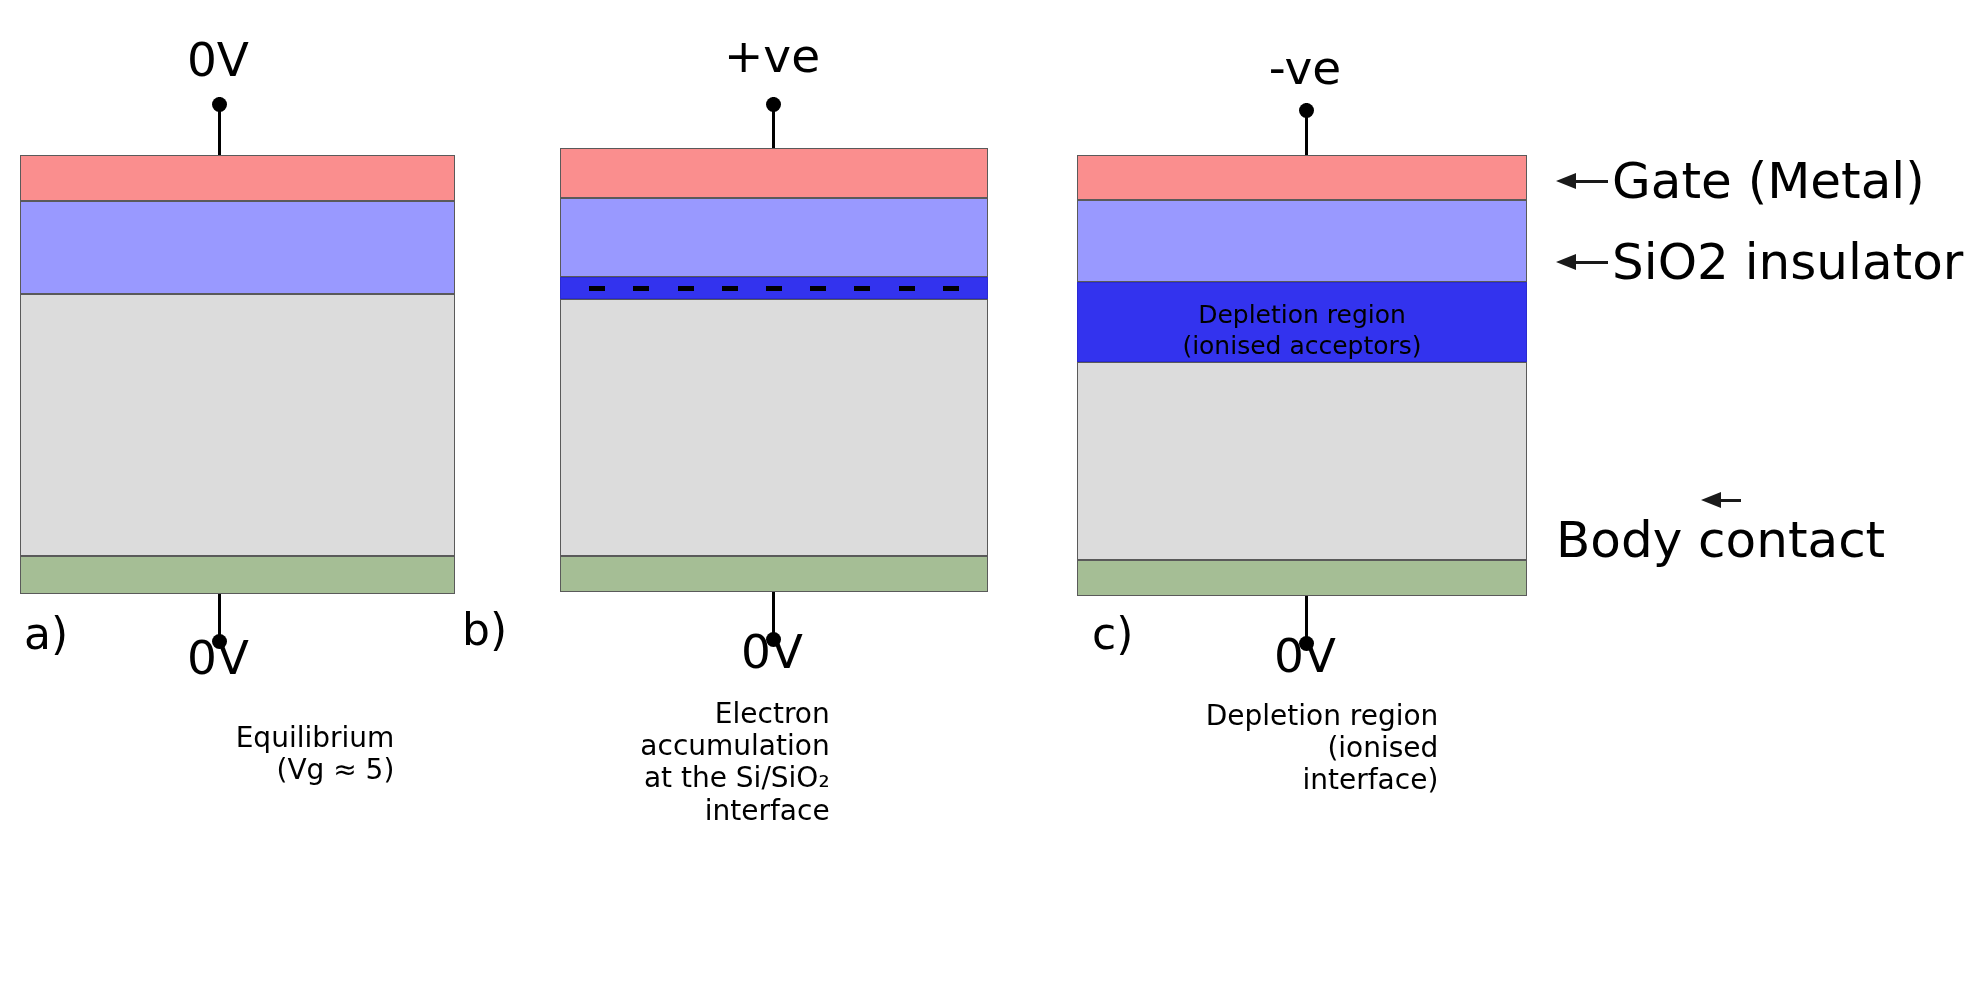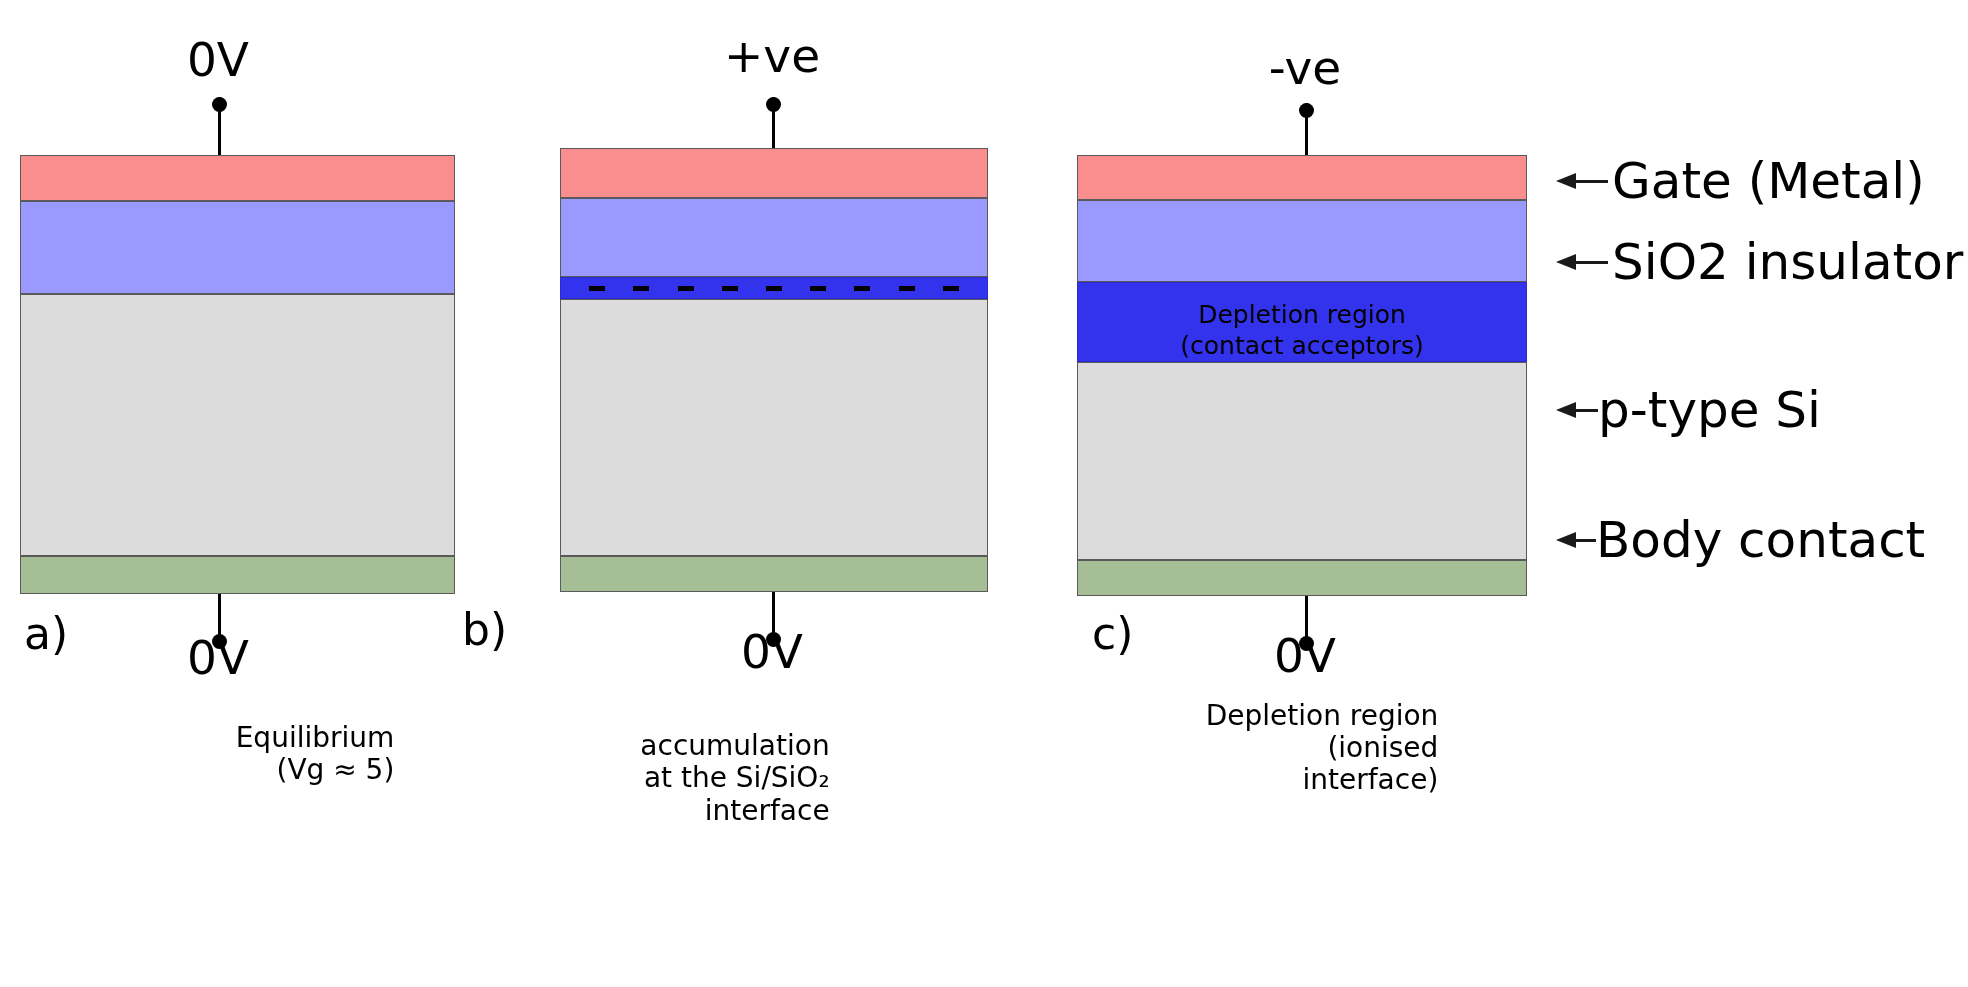--- a/index.html
+++ b/index.html
@@ -206,37 +206,37 @@
 
     <div class="terminal" style="left:772px; top:592px; height:52px;">
       <div class="lead" style="height:50px;"></div>
       <div class="node" style="top:40px;"></div>
     </div>
 
     <div class="txt panel-letter" style="left:462px; top:608px;">b)</div>
 
     <div class="txt volt-bottom" style="left:772px; top:628px;">0V</div>
 
-    <div class="txt caption" style="left:735px; top:698px;"><br><span>accumulation</span><br><span>at the Si/SiO₂</span><br><span>interface</span></div>
+    <div class="txt caption" style="left:735px; top:698px;"><span>Electron</span><br><span>accumulation</span><br><span>at the Si/SiO₂</span><br><span>interface</span></div>
   </div>
 
   <div class="panel">
 
     <div class="txt volt-top" style="left:1305px; top:44px;">-ve</div>
 
     <div class="terminal" style="left:1305px; top:103px; height:55px;">
       <div class="node" style="top:0;"></div>
       <div class="lead" style="height:53px;"></div>
     </div>
 
     <div class="layer layer-gate" style="left:1077px; top:155px;  width:450px; height:45px;"></div>
     <div class="layer layer-oxide" style="left:1077px; top:200px;  width:450px; height:82px;"></div>
 
     <div class="layer layer-depletion" style="left:1077px; top:282px; width:450px; height:80px;">
-      <div class="inner-label" style="top:16px;"><span>Depletion region</span><br><span>(contact acceptors)</span></div>
+      <div class="inner-label" style="top:16px;"><span>Depletion region</span><br><span>(ionised acceptors)</span></div>
     </div>
 
     <div class="layer layer-silicon" style="left:1077px; top:362px;  width:450px; height:198px;"></div>
     <div class="layer layer-body" style="left:1077px; top:560px;  width:450px; height:36px;"></div>
 
     <div class="terminal" style="left:1305px; top:596px; height:52px;">
       <div class="lead" style="height:50px;"></div>
       <div class="node" style="top:40px;"></div>
     </div>
 
@@ -256,29 +256,22 @@
   </div>
 
   <div class="callout" style="left:1556px; top:233px;">
     <span class="arrow-left">
       <span class="shaft"></span>
         <span class="head"></span>
     </span>
     <span class="side-label">SiO2 insulator</span>
   </div>
 
-  <div class="callout" style="left:1556px; top:381px;">
-    <span class="arrow-left" style="width:42px; margin-right:0;">
-      <span class="shaft" style="left:14px; width:28px;"></span>
-        <span class="head"></span>
-    </span>
-    <span class="side-label">p-type Si</span>
-  </div>
-
-  <div class="callout" style="left:1556px; top:511px;">
+
+  <div class="callout" style="left:1556px; top:489px;flex-direction:column;">
     <span class="arrow-left" style="width:40px; margin-right:0;">
       <span class="shaft" style="left:14px; width:26px;"></span>
         <span class="head"></span>
     </span>
     <span class="side-label">Body contact</span>
   </div>
 
 </div>
 
 </body></html>

